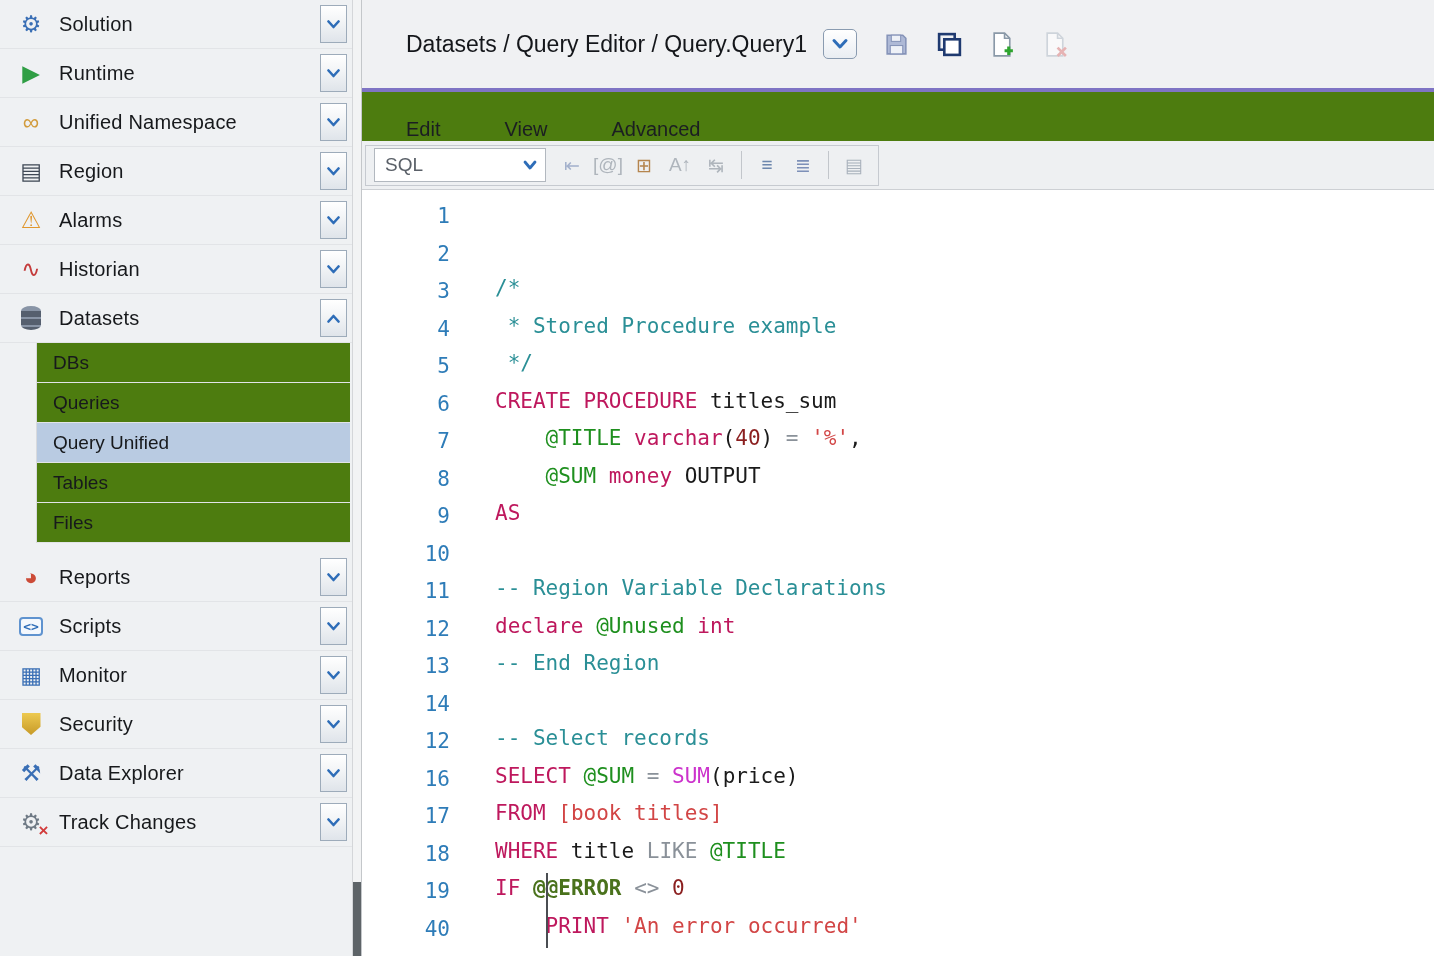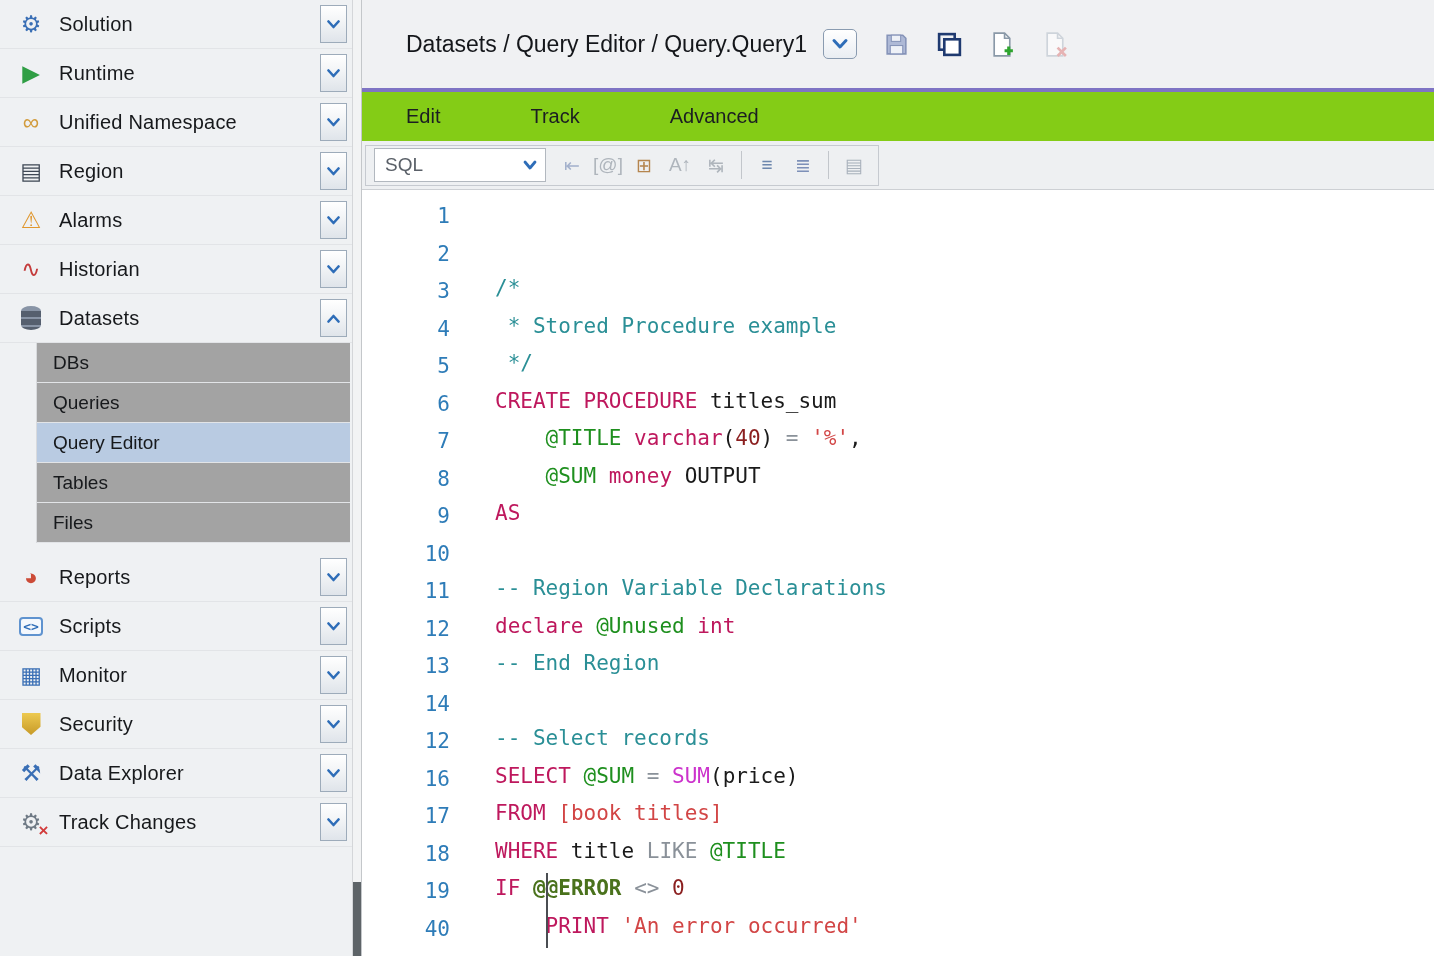--- a/index.html
+++ b/index.html
@@ -8,21 +8,21 @@
 
   
   .sidebar{width:352px;height:956px;background:#eff1f3;flex:none;overflow:hidden}
   .nav-row{height:49px;display:flex;align-items:center;padding:0 5px 0 12px;border-bottom:1px solid #e2e4e7;background:#eff1f3}
   .nav-icon{width:38px;height:34px;display:flex;align-items:center;justify-content:center;flex:none}
   .glyph{font-size:23px;line-height:1}
   .nav-label{flex:1;font-size:20px;color:#17191c;padding-left:9px;letter-spacing:.2px;white-space:nowrap}
   .drop-btn{width:27px;height:38px;border:1px solid #9DABBA;background:linear-gradient(#ffffff,#f2f4f6 45%,#dfe4ea);display:flex;align-items:center;justify-content:center;flex:none;cursor:pointer}
   .drop-btn svg{display:block}
   .drop-btn.up svg{transform:rotate(180deg)}
-  .sub-list{margin:0 2px 10px 36px;border-left:1px solid #d8dadd;background:#a3a3a3}
+  .sub-list{margin:0 2px 10px 36px;border-left:1px solid #d8dadd;background:#4d7c0f}
   .sub-row{height:40px;display:flex;align-items:center;padding-left:16px;font-size:19px;color:#17191c;border-bottom:1px solid #e2e4e7;cursor:pointer}
   .sub-row.selected{background:#B9CBE2}
   .db-shape{display:inline-block;width:20px;height:24px;border-radius:10px/5px;background:linear-gradient(#8894a6 0 5px,#555f6e 5px 11px,#8894a6 11px 13px,#555f6e 13px 19px,#8894a6 19px 21px,#555f6e 21px)}
   .shield-shape{display:inline-block;width:19px;height:22px;background:linear-gradient(#EDC94F,#C79A28);clip-path:polygon(0 0,100% 0,100% 62%,50% 100%,0 62%)}
   .code-shape{font-size:13px;font-weight:bold;color:#2E6DB8;border:2px solid #5f93cf;border-radius:4px;padding:0 2px;background:#f4f8fd;font-family:"DejaVu Sans Mono",monospace}
   .tc-wrap{position:relative;display:inline-flex}
   .tc-x{position:absolute;right:-7px;bottom:-5px;color:#D23B3B;font-weight:bold;font-size:17px;line-height:1}
 
   
   .side-scroll{width:10px;height:956px;background:#f2f3f4;border-left:1px solid #d4d6d9;border-right:1px solid #c4c7ca;position:relative;flex:none}
@@ -30,21 +30,21 @@
 
   
   .main{width:1072px;height:956px;display:flex;flex-direction:column;flex:none}
   .topbar{height:88px;background:#f0f1f3;display:flex;align-items:center;padding-left:44px;flex:none}
   .breadcrumb{font-size:23px;color:#14161a;white-space:nowrap}
   .crumb-drop{margin-left:16px;width:34px;height:30px;border:1px solid #8A9BB0;border-radius:5px;background:linear-gradient(#ffffff,#e9edf2);display:flex;align-items:center;justify-content:center;cursor:pointer}
   .header-actions{display:flex;align-items:center;margin-left:24px;gap:21px}
   .hdr-btn{width:32px;height:32px;display:flex;align-items:center;justify-content:center;background:none;border:none;cursor:pointer;padding:0}
   .hdr-btn.disabled{opacity:.6}
   .purple-rule{height:4px;background:#7F74C4;flex:none}
-  .menubar{height:49px;background:#84cc16;display:flex;align-items:center;padding-left:44px;gap:90px;flex:none}
+  .menubar{height:49px;background:#4d7c0f;display:flex;align-items:flex-end;padding-left:44px;gap:64px;flex:none}
   .menu-item{font-size:20px;color:#1b1e22;cursor:pointer}
   .toolbar{height:49px;background:#eef0f2;border-bottom:1px solid #cdd0d4;display:flex;align-items:center;padding-left:3px;flex:none}
   .toolbar-group{height:41px;display:flex;align-items:center;border:1px solid #c6cad0;padding:0 8px;background:#eef0f2}
   .combo{width:172px;height:34px;background:#fff;border:1px solid #b2b8bf;display:flex;align-items:center;padding:0 8px 0 10px;font-size:19px;color:#5a6068;margin-right:10px;cursor:pointer}
   .combo-chevron{margin-left:auto;display:flex;align-items:center}
   .tb-icon{min-width:32px;height:32px;display:flex;align-items:center;justify-content:center;font-size:19px;cursor:pointer;white-space:nowrap}
   .tb-icon.disabled{opacity:.75}
   .tb-sep{width:1px;height:28px;background:#c2c6cb;margin:0 5px}
 
   
@@ -143,21 +143,21 @@
         <span class="nav-label">Datasets</span>
         <span class="drop-btn up">
           <svg width="13" height="9" viewBox="0 0 13 9">
             <path d="M1.5 1.5 L6.5 7 L11.5 1.5" fill="none" stroke="#2E6DB8" stroke-width="2.6" stroke-linecap="round" stroke-linejoin="round"></path>
           </svg>
         </span>
       </div>
       <div class="sub-list">
         <div class="sub-row">DBs</div>
         <div class="sub-row">Queries</div>
-        <div class="sub-row selected">Query Editor</div>
+        <div class="sub-row selected">Query Unified</div>
         <div class="sub-row">Tables</div>
         <div class="sub-row">Files</div>
       </div>
       <div class="nav-row">
         <span class="nav-icon">
           <span class="glyph" style="color: rgb(204, 75, 55);">◕</span>
         </span>
         <span class="nav-label">Reports</span>
         <span class="drop-btn">
           <svg width="13" height="9" viewBox="0 0 13 9">
@@ -267,21 +267,21 @@
             <path d="M15 16 l8 8 M23 16 l-8 8" fill="none" stroke="#e08a8a" stroke-width="2.6"></path>
           </svg>
       </button>
     </div>
   </header>
 
   <div class="purple-rule"></div>
 
   <nav class="menubar" id="menubar">
       <div class="menu-item">Edit</div>
-      <div class="menu-item">Track</div>
+      <div class="menu-item">View</div>
       <div class="menu-item">Advanced</div>
     </nav>
 
   <div class="toolbar">
     <div class="toolbar-group">
       <div class="combo">
         <span>SQL</span>
         <span class="combo-chevron">
           <svg width="14" height="10" viewBox="0 0 14 10">
               <path d="M2 2 L7 8 L12 2" fill="none" stroke="#2E6DB8" stroke-width="2.8" stroke-linecap="round" stroke-linejoin="round"></path>

